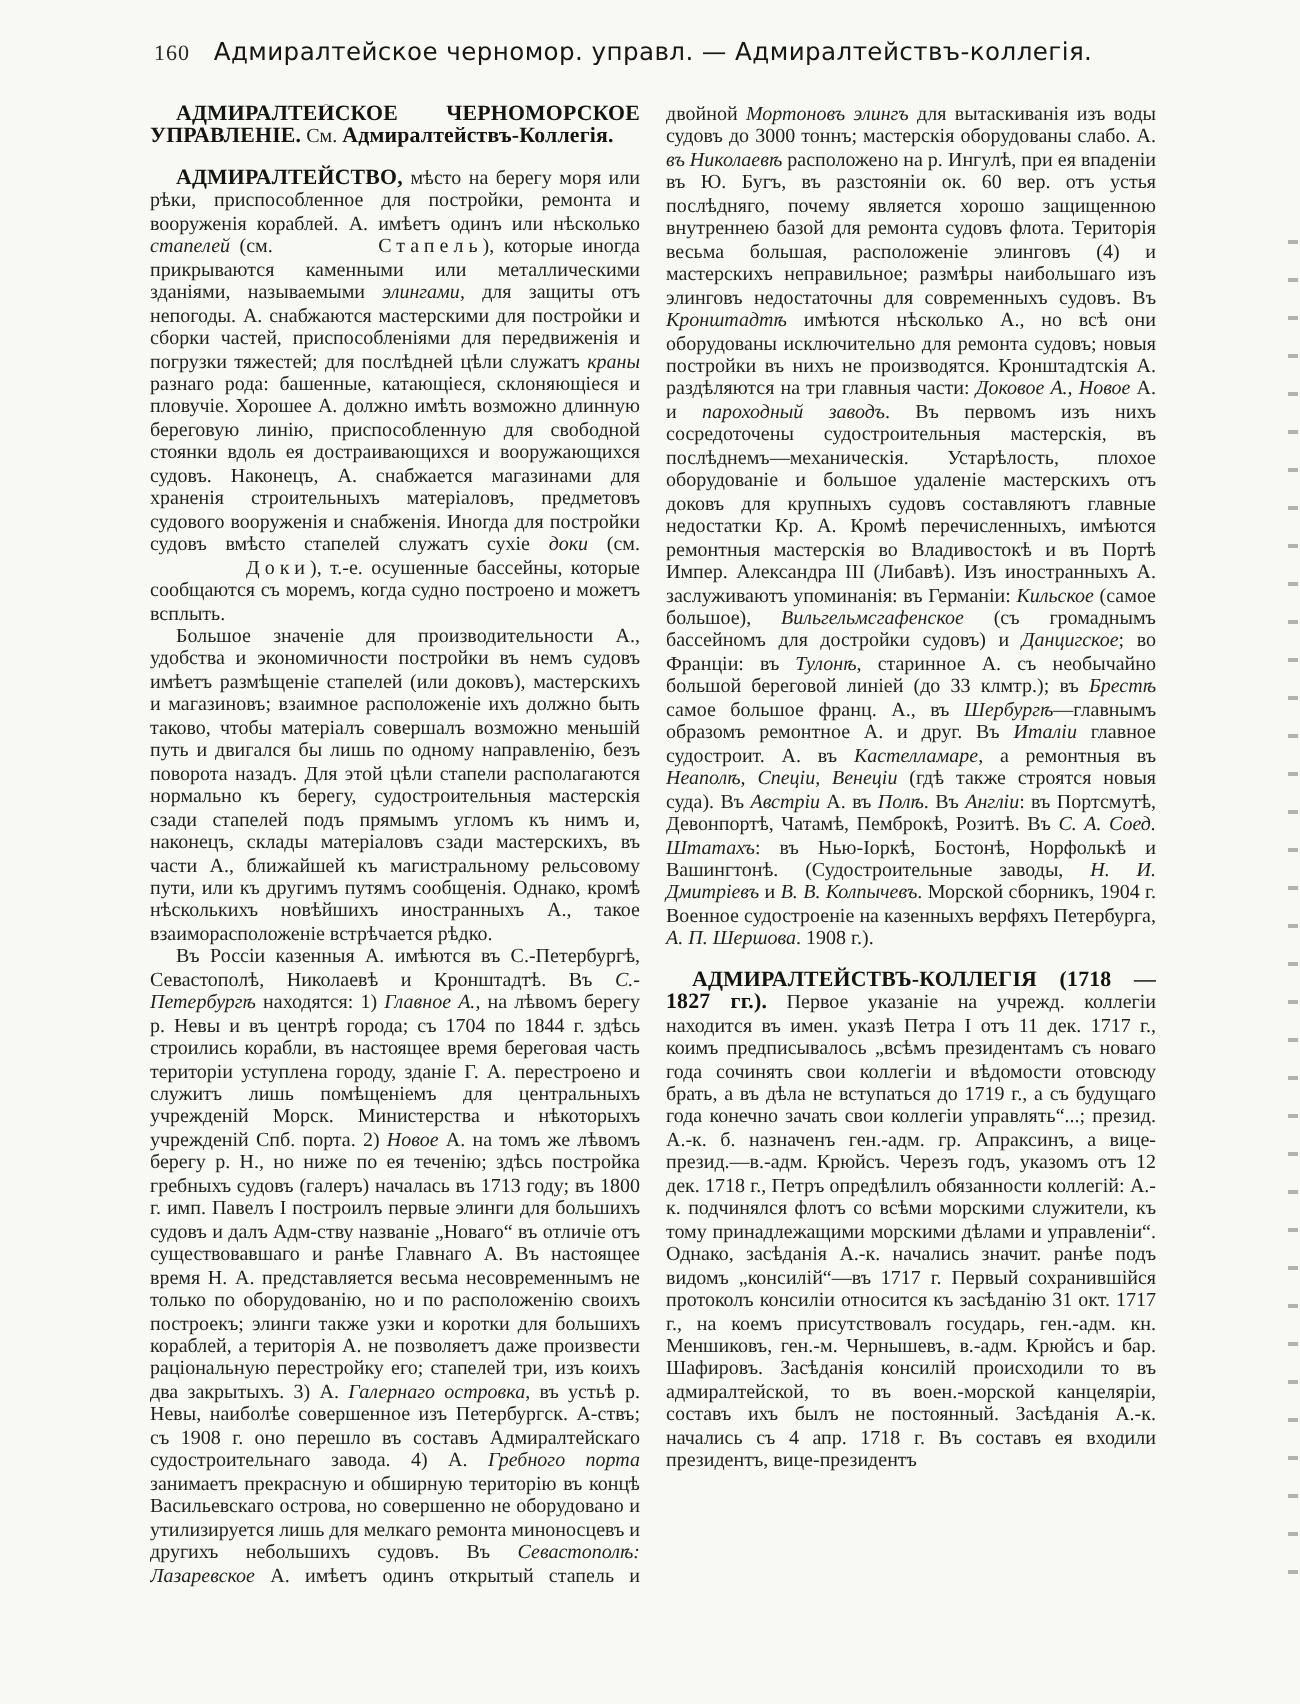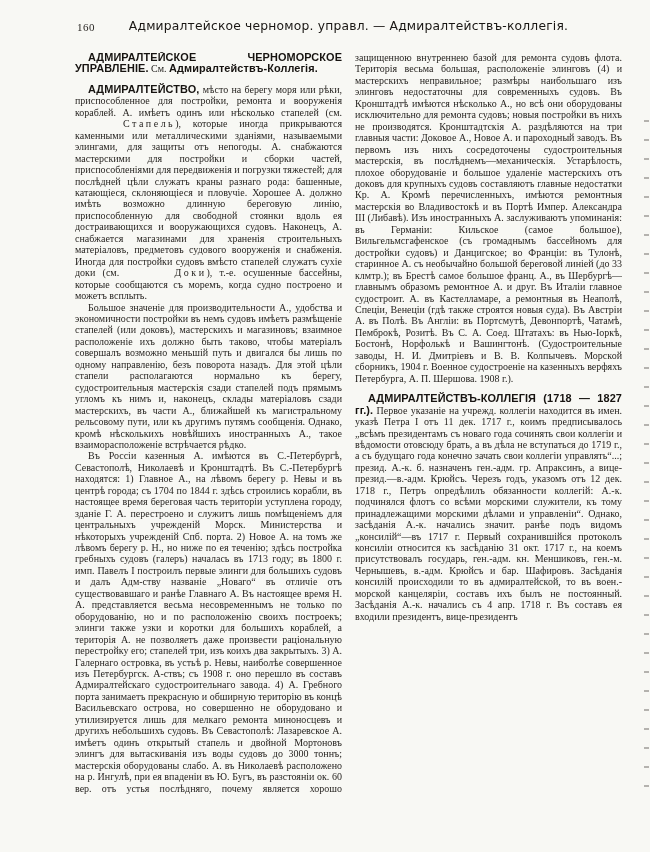--- a/index.html
+++ b/index.html
@@ -3,44 +3,44 @@
 <meta charset="utf-8">
 <style>
   html,body{margin:0;padding:0;}
   body{
     width:650px;height:852px;overflow:hidden;position:relative;
     background:#f8f8f4;
     font-family:"Liberation Serif","DejaVu Serif",serif;
     color:#221f1c;
     -webkit-font-smoothing:antialiased;
   }
-  .page{position:absolute;inset:0;padding:18px 28px 0 75px;}
+  .page{position:absolute;inset:0;padding:18px 72px 0 75px;}
   .page-header{position:relative;height:22px;}
   .page-number{
     position:absolute;left:2px;top:3px;
     font-size:11px;color:#2a2724;letter-spacing:.5px;
   }
   .running-head{
     text-align:center;font-family:"DejaVu Sans","Liberation Sans",sans-serif;
     font-weight:normal;font-size:12.3px;letter-spacing:.2px;color:#191613;
     padding-top:1px;white-space:nowrap;
   }
   .columns{
     margin-top:12px;height:748px;overflow:hidden;
     column-count:2;column-gap:13px;column-fill:auto;
     text-align:justify;font-size:10px;line-height:11.45px;
   }
   .article{margin:0;}
   .article + .article{margin-top:9px;}
   .para{margin:0;text-indent:13px;}
   .run-head{
-    font-family:Liberation Sans, sans-serif;
+    font-family:Liberation Serif, serif;
     font-weight:bold;font-size:10.9px;letter-spacing:.1px;color:#161310;margin-top:24px;
   }
-  .i{}
+  .i{font-style:italic;}
   .sp{letter-spacing:2.5px;margin-left:48px;}
   .scan-edge{
     position:absolute;right:1px;top:120px;bottom:60px;width:5px;
     background:repeating-linear-gradient(
       to bottom,
       rgba(70,65,60,.38) 0 2px,
       transparent 2px 19px);
     pointer-events:none;
   }
 </style>

